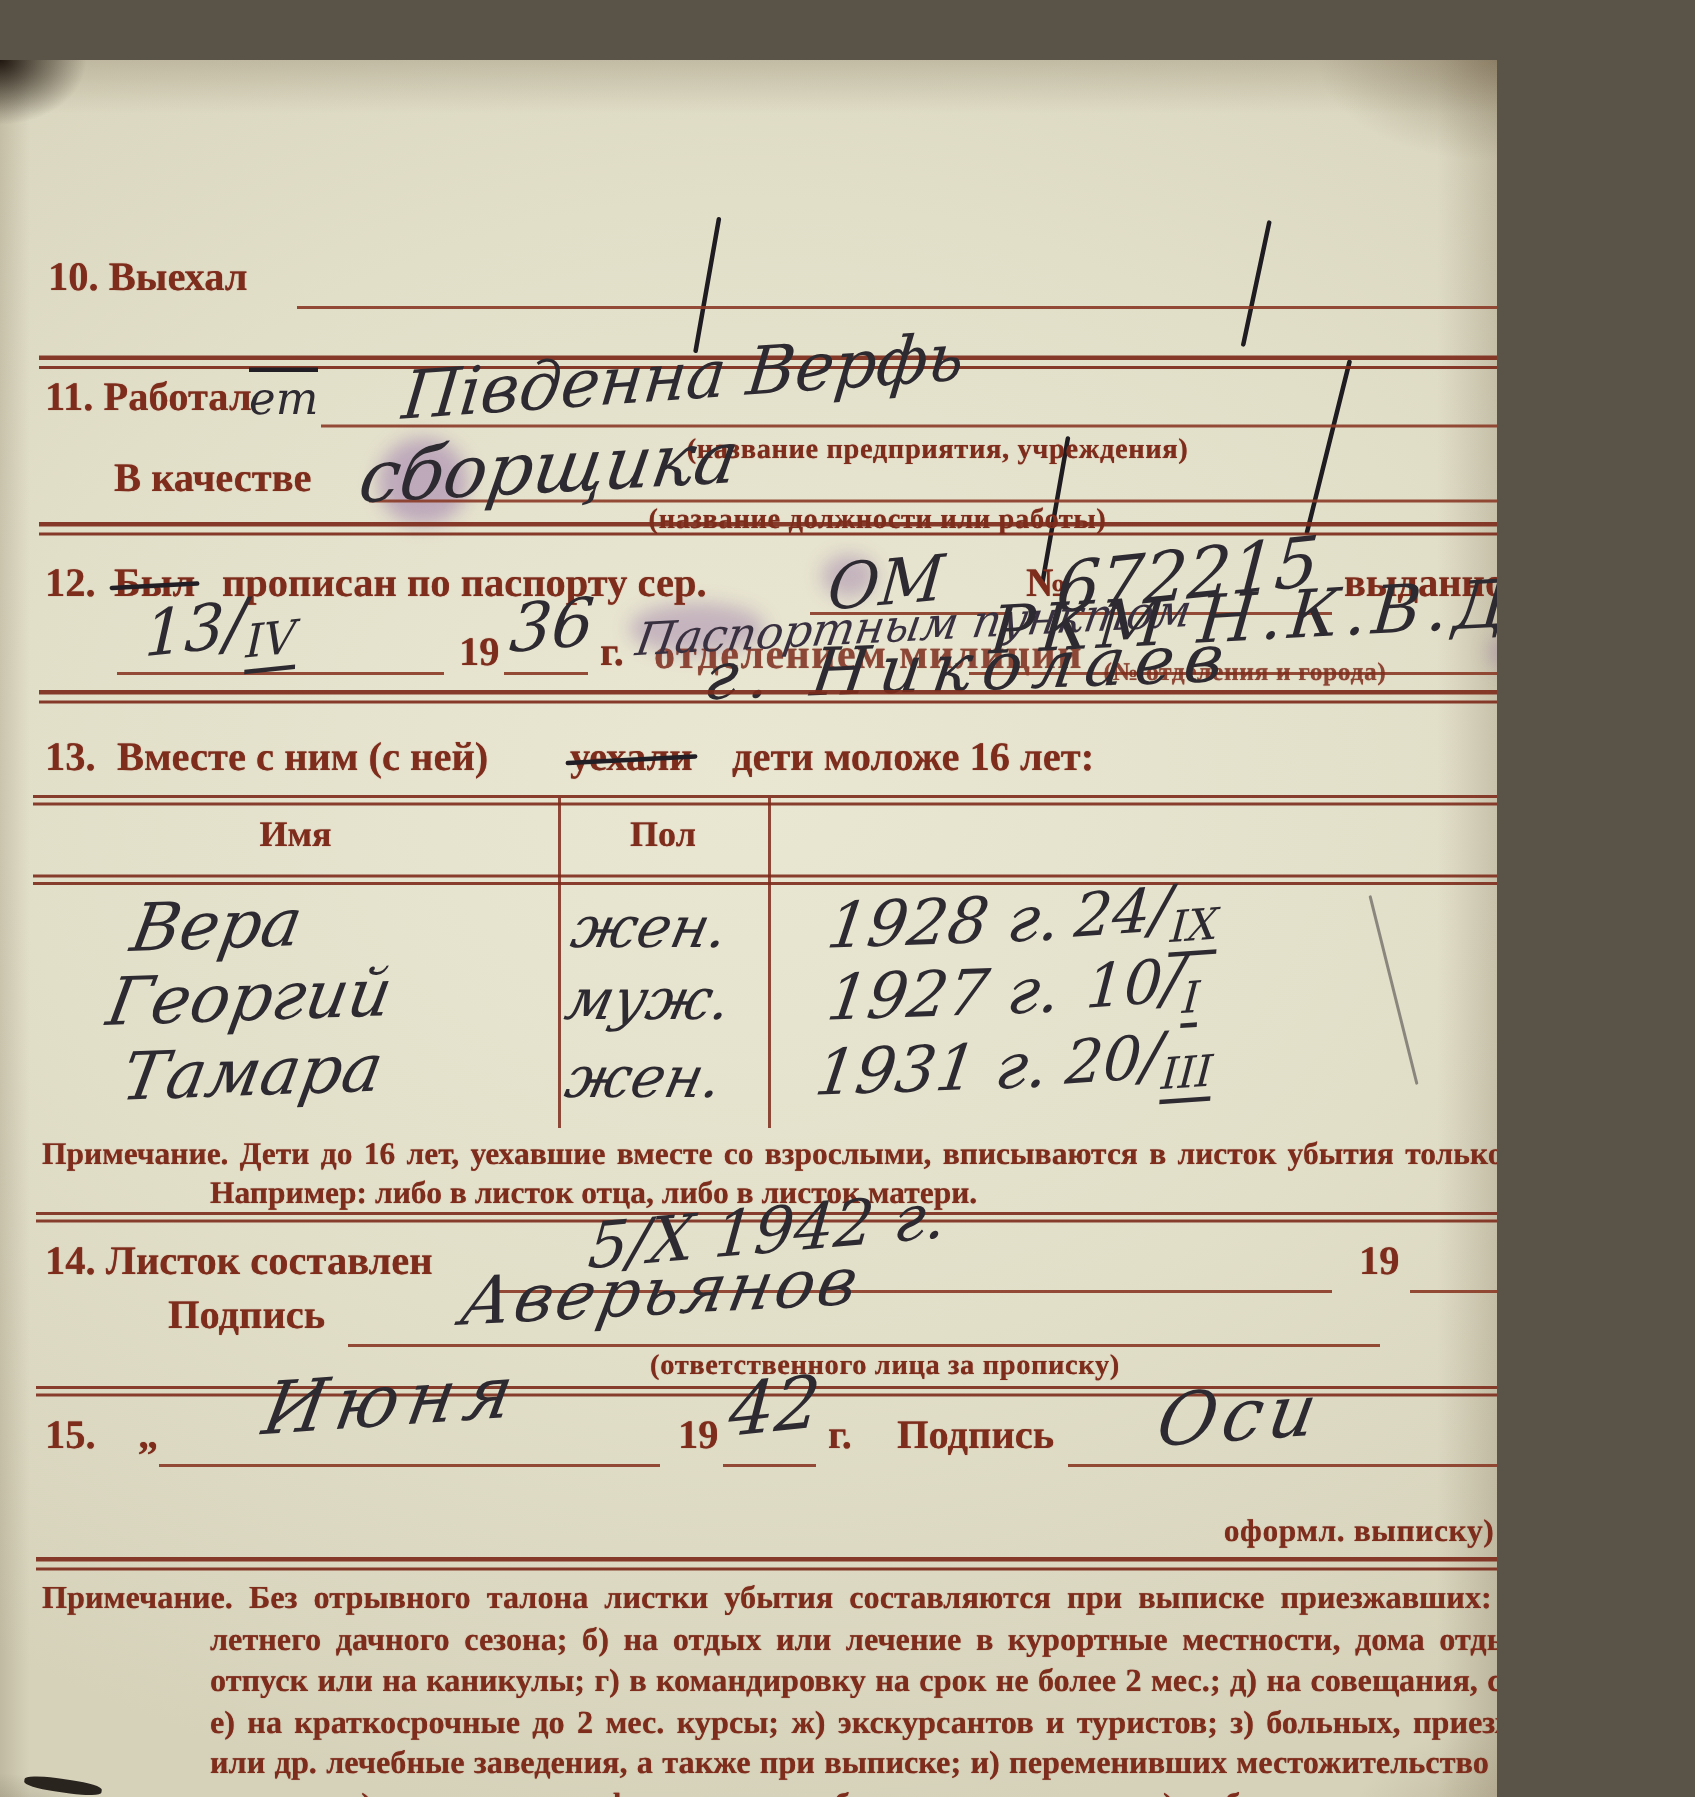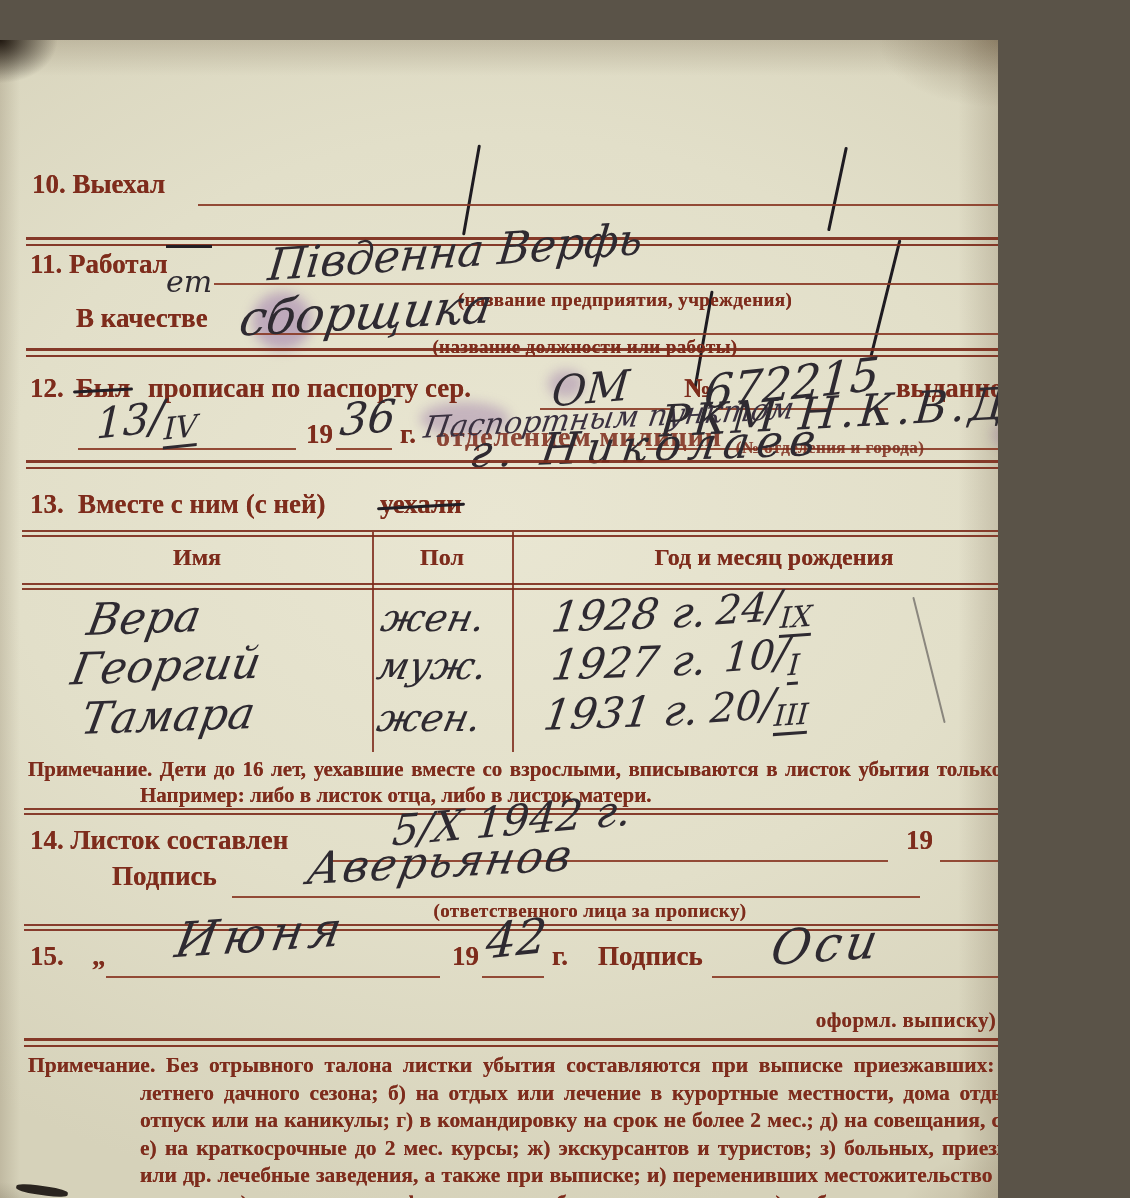--- a/index.html
+++ b/index.html
@@ -22,21 +22,21 @@
   .cap{font-size:19px;text-align:center;letter-spacing:.4px;}
   .rule{border-top:3px solid #7e2c1c;border-bottom:2px solid #7e2c1c;height:4px;opacity:.92;}
   .rule2{border-top:2px solid #7e2c1c;border-bottom:2px solid #7e2c1c;height:3px;opacity:.9;}
   .fline{border-bottom:2.5px solid #8a3a26;height:0;opacity:.9;}
   .vline{width:2px;background:#7e2c1c;opacity:.85;}
   .hw{font-family:"DejaVu Serif",serif;font-style:italic;color:#2e2a31;white-space:nowrap;}
   .hw .fm{font-size:.72em;border-bottom:3px solid #2e2a31;vertical-align:-8px;}
   .hw .fs{font-size:1.05em;}
   .struck{position:relative;display:inline-block;}
   .struck::after{content:"";position:absolute;left:-3px;right:-3px;top:50%;height:3px;background:#221e25;transform:rotate(-3deg);border-radius:2px;}
-  .overbar{border-top:3px solid #221e25;padding-top:16px;}
+  .overbar{border-top:3px solid #221e25;padding-top:1px;}
   .stroke{position:absolute;width:3px;background:#1e1b21;border-radius:2px;}
   .smudge{position:absolute;border-radius:50%;filter:blur(6px);}
   .note{font-size:21px;line-height:26px;text-align:justify;white-space:normal;}
   .hang{padding-left:112px;text-indent:-112px;}
   .notetitle{font-weight:700;}
   .inkmark{position:absolute;background:#2a241f;border-radius:40%;}
 </style>
 </head>
 <body>
 
@@ -88,27 +88,27 @@
   <div class="abs hw" style="left:424px;top:360px;font-size:30px;transform:rotate(-3deg) skewX(-12deg);color:#3a3140;">Паспортным пунктом</div>
   <div class="abs fline" style="left:646px;top:408px;width:388px;"></div>
   <div class="abs hw" style="left:660px;top:346px;font-size:44px;transform:rotate(-3deg) skewX(-8deg);letter-spacing:4px;">РКМ Н.К.В.Д.</div>
   <div class="abs print cap" style="left:700px;top:398px;width:260px;font-size:17px;opacity:.85;">(№ отделения и города)</div>
   <div class="abs hw" style="left:470px;top:380px;font-size:44px;transform:rotate(-2deg) skewX(-10deg);letter-spacing:7px;">г. Николаев</div>
   <div class="abs rule" style="left:26px;top:420px;width:1080px;"></div>
 
   <div class="abs print lbl" style="left:30px;top:450px;">13.</div>
   <div class="abs print lbl" style="left:78px;top:450px;">Вместе с ним (с ней)</div>
   <div class="abs print lbl" style="left:380px;top:450px;"><span class="struck">уехали</span></div>
+  <div class="abs print lbl" style="left:488px;top:450px;">дети моложе 16 лет:</div>
 
   <div class="abs rule2" style="left:22px;top:490px;width:1014px;"></div>
   <div class="abs vline" style="left:372px;top:492px;height:220px;"></div>
   <div class="abs vline" style="left:512px;top:492px;height:220px;"></div>
   <div class="abs print" style="left:22px;top:504px;width:350px;text-align:center;font-size:24px;">Имя</div>
   <div class="abs print" style="left:372px;top:504px;width:140px;text-align:center;font-size:24px;">Пол</div>
-  <div class="abs print" style="left:512px;top:504px;width:524px;text-align:center;font-size:24px;">Год и месяц рождения</div>
   <div class="abs rule2" style="left:22px;top:543px;width:1014px;"></div>
 
   <div class="abs hw" style="left:88px;top:552px;font-size:44px;transform:rotate(-2deg) skewX(-12deg);">Вера</div>
   <div class="abs hw" style="left:382px;top:556px;font-size:38px;transform:skewX(-12deg);">жен.</div>
   <div class="abs hw" style="left:552px;top:550px;font-size:42px;transform:rotate(-2deg) skewX(-10deg);">1928 г.</div>
   <div class="abs hw" style="left:716px;top:542px;font-size:40px;transform:rotate(-4deg) skewX(-8deg);"><span>24</span><span class="fs">/</span><span class="fm">IX</span></div>
 
   <div class="abs hw" style="left:72px;top:600px;font-size:44px;transform:rotate(-2deg) skewX(-12deg);">Георгий</div>
   <div class="abs hw" style="left:378px;top:604px;font-size:38px;transform:skewX(-12deg);">муж.</div>
   <div class="abs hw" style="left:552px;top:598px;font-size:42px;transform:rotate(-2deg) skewX(-10deg);">1927 г.</div>

